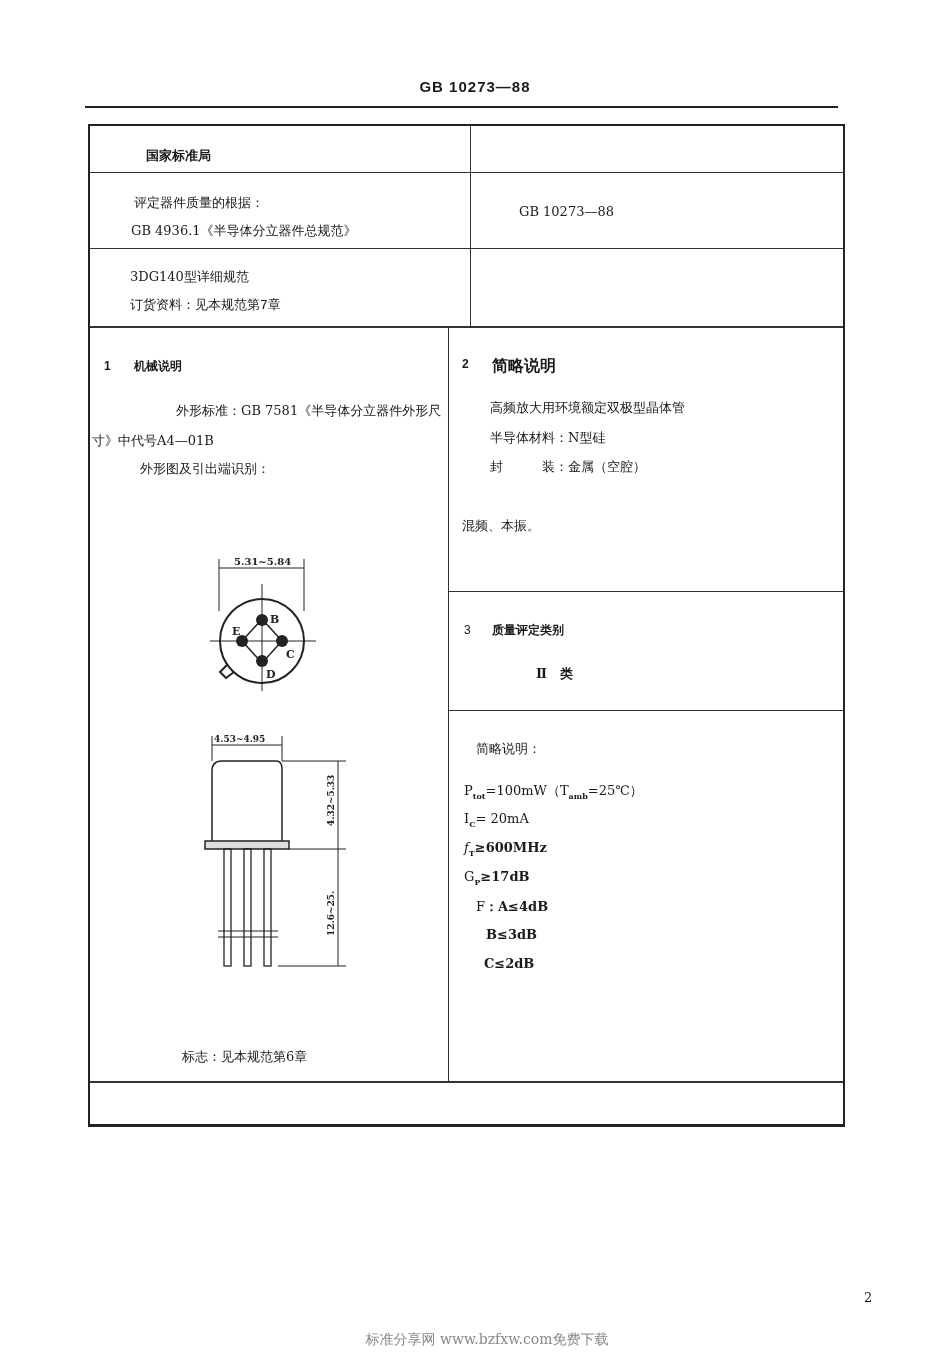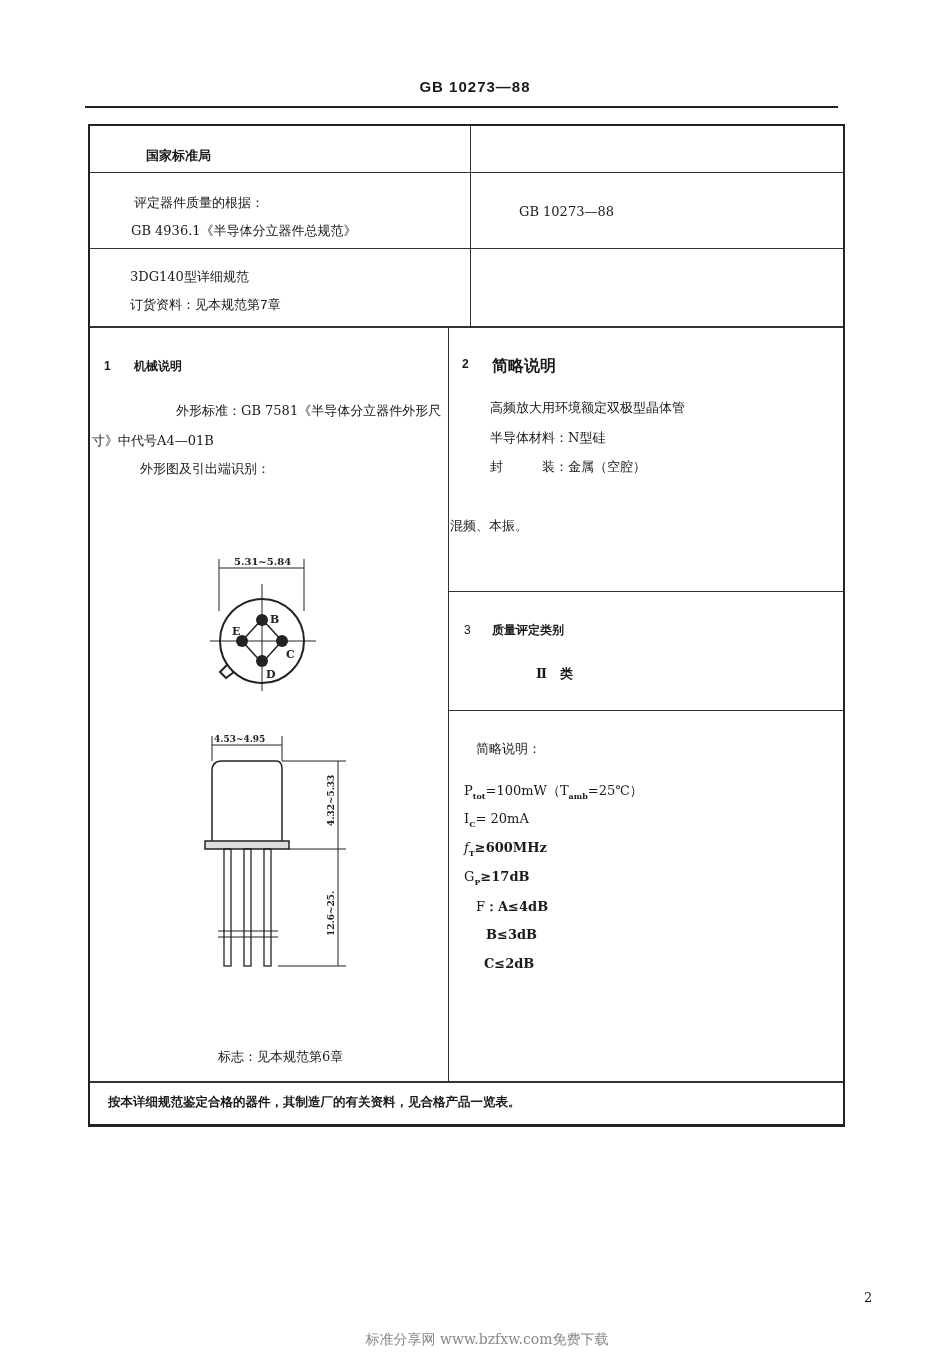--- a/index.html
+++ b/index.html
@@ -87,30 +87,30 @@
     <line x1="80" y1="235" x2="148" y2="235" stroke="#222"></line>
     <text x="0" y="0" font-size="9" font-weight="bold" fill="#222" transform="translate(136,95) rotate(-90)">4.32~5.33</text>
     <text x="0" y="0" font-size="9" font-weight="bold" fill="#222" transform="translate(136,205) rotate(-90)">12.6~25.</text>
     <rect x="26" y="118" width="7" height="117" fill="none" stroke="#222" stroke-width="1.3"></rect>
     <rect x="46" y="118" width="7" height="117" fill="none" stroke="#222" stroke-width="1.3"></rect>
     <rect x="66" y="118" width="7" height="117" fill="none" stroke="#222" stroke-width="1.3"></rect>
     <line x1="20" y1="200" x2="80" y2="200" stroke="#222"></line>
     <line x1="20" y1="206" x2="80" y2="206" stroke="#222"></line>
   </svg>
 
-  <div class="t" style="left:92px;top:922px;margin-left:36px;">标志：见本规范第6章</div>
+  <div class="t" style="left:92px;top:922px;">标志：见本规范第6章</div>
 
   <div class="t sec-num b" style="left:372px;top:231px;">2</div>
   <div class="t b" style="left:402px;top:230px;font-size:16px;">简略说明</div>
   <div class="t" style="left:400px;top:273px;">高频放大用环境额定双极型晶体管</div>
   <div class="t" style="left:400px;top:303px;">半导体材料：N型硅</div>
   <div class="t" style="left:400px;top:332px;">
     <span>封　　　装：</span><span>金属（空腔）</span>
   </div>
-  <div class="t" style="left:360px;top:391px;">混频、本振。</div>
+  <div class="t" style="left:372px;top:391px;">混频、本振。</div>
 
   <div class="t sec-num" style="left:374px;top:497px;">3</div>
   <div class="t b" style="left:402px;top:496px;font-size:12px;">质量评定类别</div>
   <div class="t b" style="left:446px;top:539px;">Ⅱ　类</div>
 
   <div class="t" style="left:386px;top:614px;">简略说明：</div>
   <div class="t" style="left:374px;top:656px;">
     <span>P</span><sub>tot</sub><span>=100mW（T</span><sub>amb</sub><span>=25℃）</span>
   </div>
   <div class="t" style="left:374px;top:685px;">
@@ -121,17 +121,16 @@
   </div>
   <div class="t" style="left:374px;top:743px;">
     <span>G</span><sub>P</sub><span class="b">≥17dB</span>
   </div>
   <div class="t" style="left:374px;top:772px;margin-left:12px;">
     <span>F</span><span class="b">：A≤4dB</span>
   </div>
   <div class="t b" style="left:396px;top:801px;">B≤3dB</div>
   <div class="t b" style="left:394px;top:830px;">C≤2dB</div>
 
-  <div class="t b" style="left:18px;top:968px;font-size:12.5px;">按本详细规范鉴定合格的器件，其制造厂的有关资料，见合格产品一览表。</div>
 </div>
 
 <div class="abs pagenum">2</div>
 <div class="abs watermark">标准分享网 www.bzfxw.com免费下载</div>
 
 </body></html>

